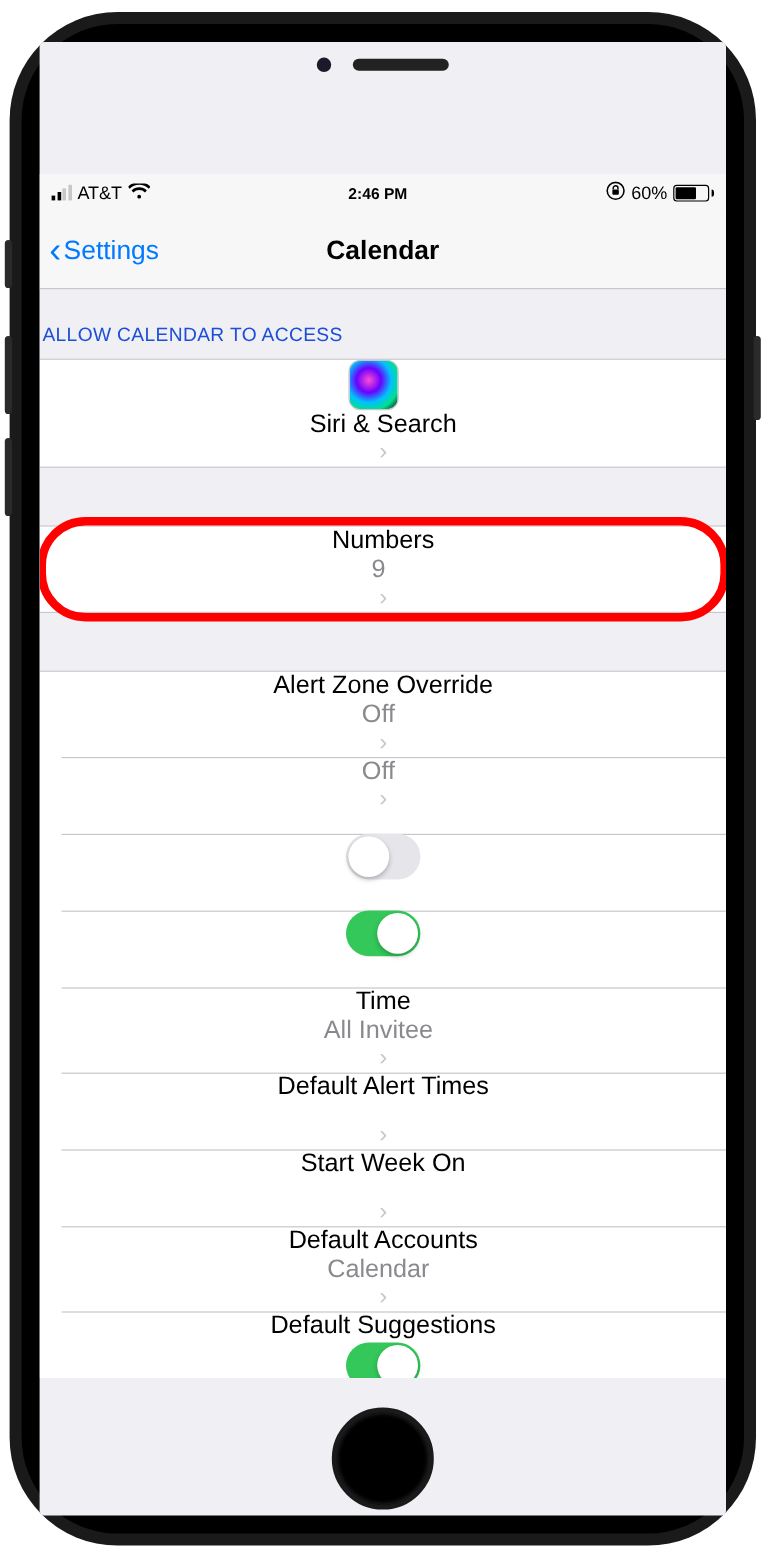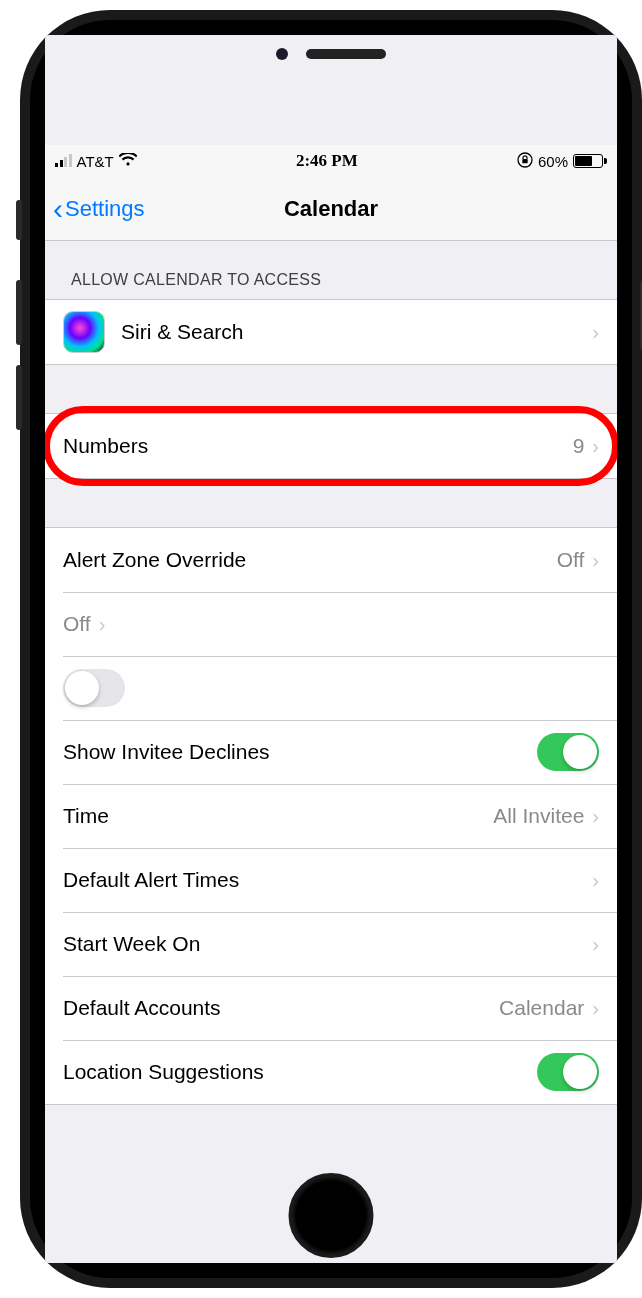--- a/index.html
+++ b/index.html
@@ -1,21 +1,21 @@
 <!DOCTYPE html>
 <html><head>
 <meta charset="utf-8">
 <style>
   * { box-sizing: border-box; margin: 0; padding: 0; }
   html, body { width: 642px; height: 1298px; background: #fff; font-family: -apple-system, "Helvetica Neue", Helvetica, Arial, sans-serif; }
   
   
   .phone-frame {
     position: absolute;
-    top: 10px; left: 20px;
+    top: 10px; left: 8px;
     width: 622px; height: 1278px;
     background: #1a1a1a;
     border-radius: 90px;
     padding: 10px;
   }
   .phone-inner {
     width: 100%; height: 100%;
     background: #000;
     border-radius: 80px;
     padding: 15px;
@@ -60,46 +60,46 @@
   .status-bar {
     height: 32px; display: flex; align-items: center; justify-content: space-between;
     padding: 0 10px; font-size: 17px; color: #000; background: #f7f7f8;
   }
   .status-left { display: flex; align-items: center; gap: 5px; font-size: 15px; }
   .signal-bars { display: flex; align-items: flex-end; gap: 1.5px; height: 12px; }
   .signal-bars span { width: 3px; background: #c7c7cc; }
   .signal-bars span.on { background: #000; }
   .sb1{height:4px}.sb2{height:7px}.sb3{height:10px}.sb4{height:13px}
   .wifi-icon { font-size: 16px; line-height: 1; }
-  .status-center { font-weight: 600; font-size: 17px; font-family: Liberation Serif, serif; }
+  .status-center { font-weight: 600; font-size: 13px; }
   .status-right { display: flex; align-items: center; gap: 5px; font-size: 15px; }
   .battery { display: inline-flex; align-items: center; }
   .battery-body { width: 30px; height: 14px; border: 1.5px solid #000; border-radius: 3px; position: relative; }
   .battery-fill { position: absolute; top: 1px; left: 1px; bottom: 1px; width: 60%; background: #000; border-radius: 1px; }
   .battery-tip { width: 2.5px; height: 6px; background: #000; border-radius: 0 2px 2px 0; margin-left: 1.5px; }
   .orientation-lock { font-size: 15px; }
   
   
   .nav-bar {
     height: 64px; background: #f7f7f8; border-bottom: 1px solid #c7c7cc;
     display: flex; align-items: center; position: relative; padding: 0 8px;
   }
   .nav-back { display: flex; align-items: center; color: #007aff; font-size: 22px; cursor: pointer; }
   .nav-back .chev { font-size: 30px; font-weight: 400; margin-right: 2px; line-height: 1; }
   .nav-title { position: absolute; left: 50%; transform: translateX(-50%); font-size: 22px; font-weight: 600; color: #000; }
   
   
   .content { flex: 1; overflow-y: hidden; }
-  .section-header { padding: 30px 26px 10px; font-size: 16px; color: #404040; letter-spacing: 0.3px; }
+  .section-header { padding: 30px 2px 10px; font-size: 16px; color: #1d4ed8; letter-spacing: 0.3px; }
   .spacer { height: 48px; }
   
   .group { background: #fff; border-top: 1px solid #c7c7cc; border-bottom: 1px solid #c7c7cc; }
   .row {
     display: flex; align-items: center; min-height: 64px;
-    padding: 0 18px; position: relative; cursor: pointer;
+    padding: 0 18px; position: relative; cursor: pointer; flex-direction: column;
   }
   .row + .row::before {
     content:""; position: absolute; top: 0; left: 18px; right: 0; height: 1px; background: #c7c7cc;
   }
   .row-icon { width: 42px; height: 42px; border-radius: 10px; margin-right: 16px; flex-shrink: 0; }
   .siri-icon { background: radial-gradient(circle at 40% 40%, #ff4dd2 0%, #6a00ff 30%, #00c2ff 55%, #00e08a 75%, #0a0a1a 100%); border: 0.5px solid #c7c7cc; }
   .row-label { font-size: 21px; color: #000; flex: 1; }
   .row-value { font-size: 21px; color: #8a8a8e; margin-right: 8px; }
   .row-chevron { color: #c7c7cc; font-size: 20px; font-weight: 400; }
   
@@ -211,21 +211,20 @@
             <div class="row">
               <div class="row-value">Off</div>
               <div class="row-chevron">›</div>
             </div>
             <div class="row">
               <div class="toggle">
                   <div class="knob"></div>
                 </div>
             </div>
             <div class="row">
-              <div class="row-label">Show Invitee Declines</div>
               <div class="toggle on">
                   <div class="knob"></div>
                 </div>
             </div>
             <div class="row">
               <div class="row-label">Time</div>
               <div class="row-value">All Invitee</div>
               <div class="row-chevron">›</div>
             </div>
             <div class="row">
@@ -235,21 +234,21 @@
             <div class="row">
               <div class="row-label">Start Week On</div>
               <div class="row-chevron">›</div>
             </div>
             <div class="row">
               <div class="row-label">Default Accounts</div>
               <div class="row-value">Calendar</div>
               <div class="row-chevron">›</div>
             </div>
             <div class="row">
-              <div class="row-label">Location Suggestions</div>
+              <div class="row-label">Default Suggestions</div>
               <div class="toggle on">
                   <div class="knob"></div>
                 </div>
             </div>
           </div>
 
         </div>
       </div>
     </div>
     <div class="home-button"></div>

